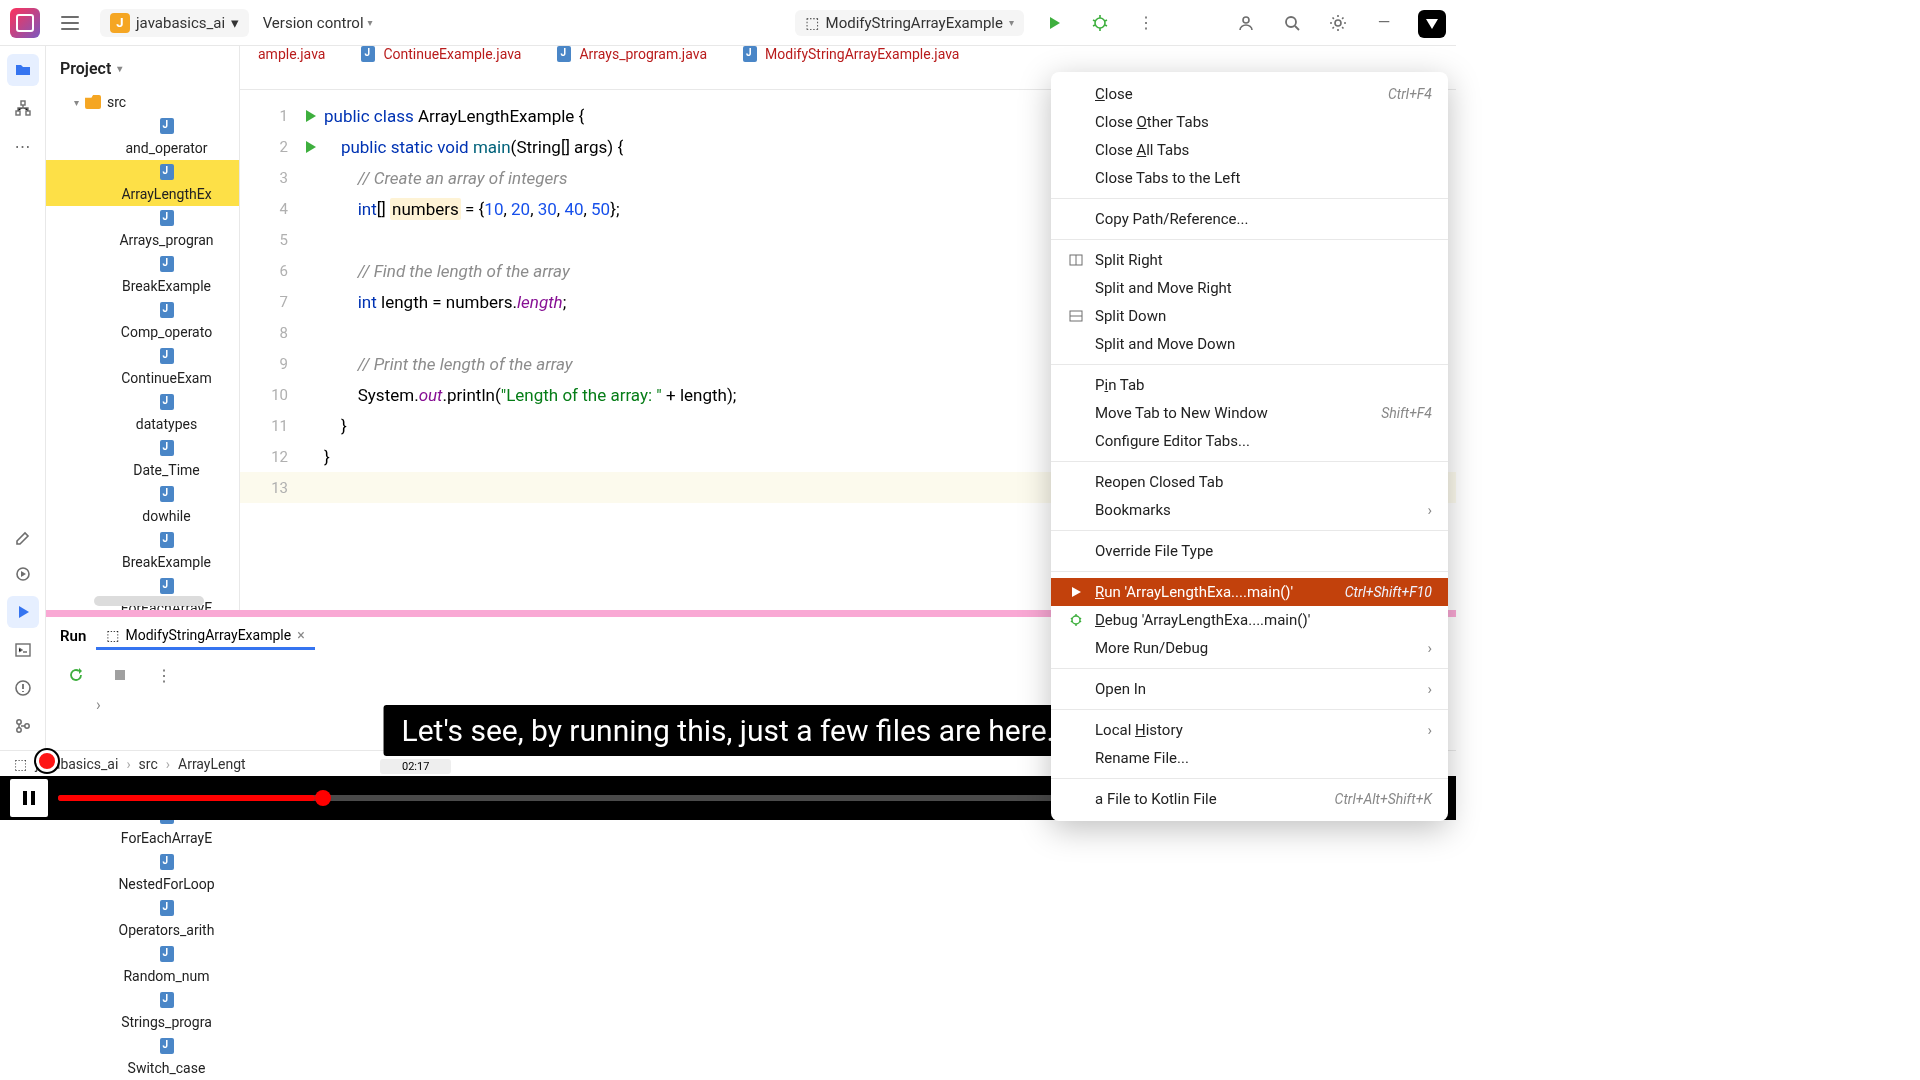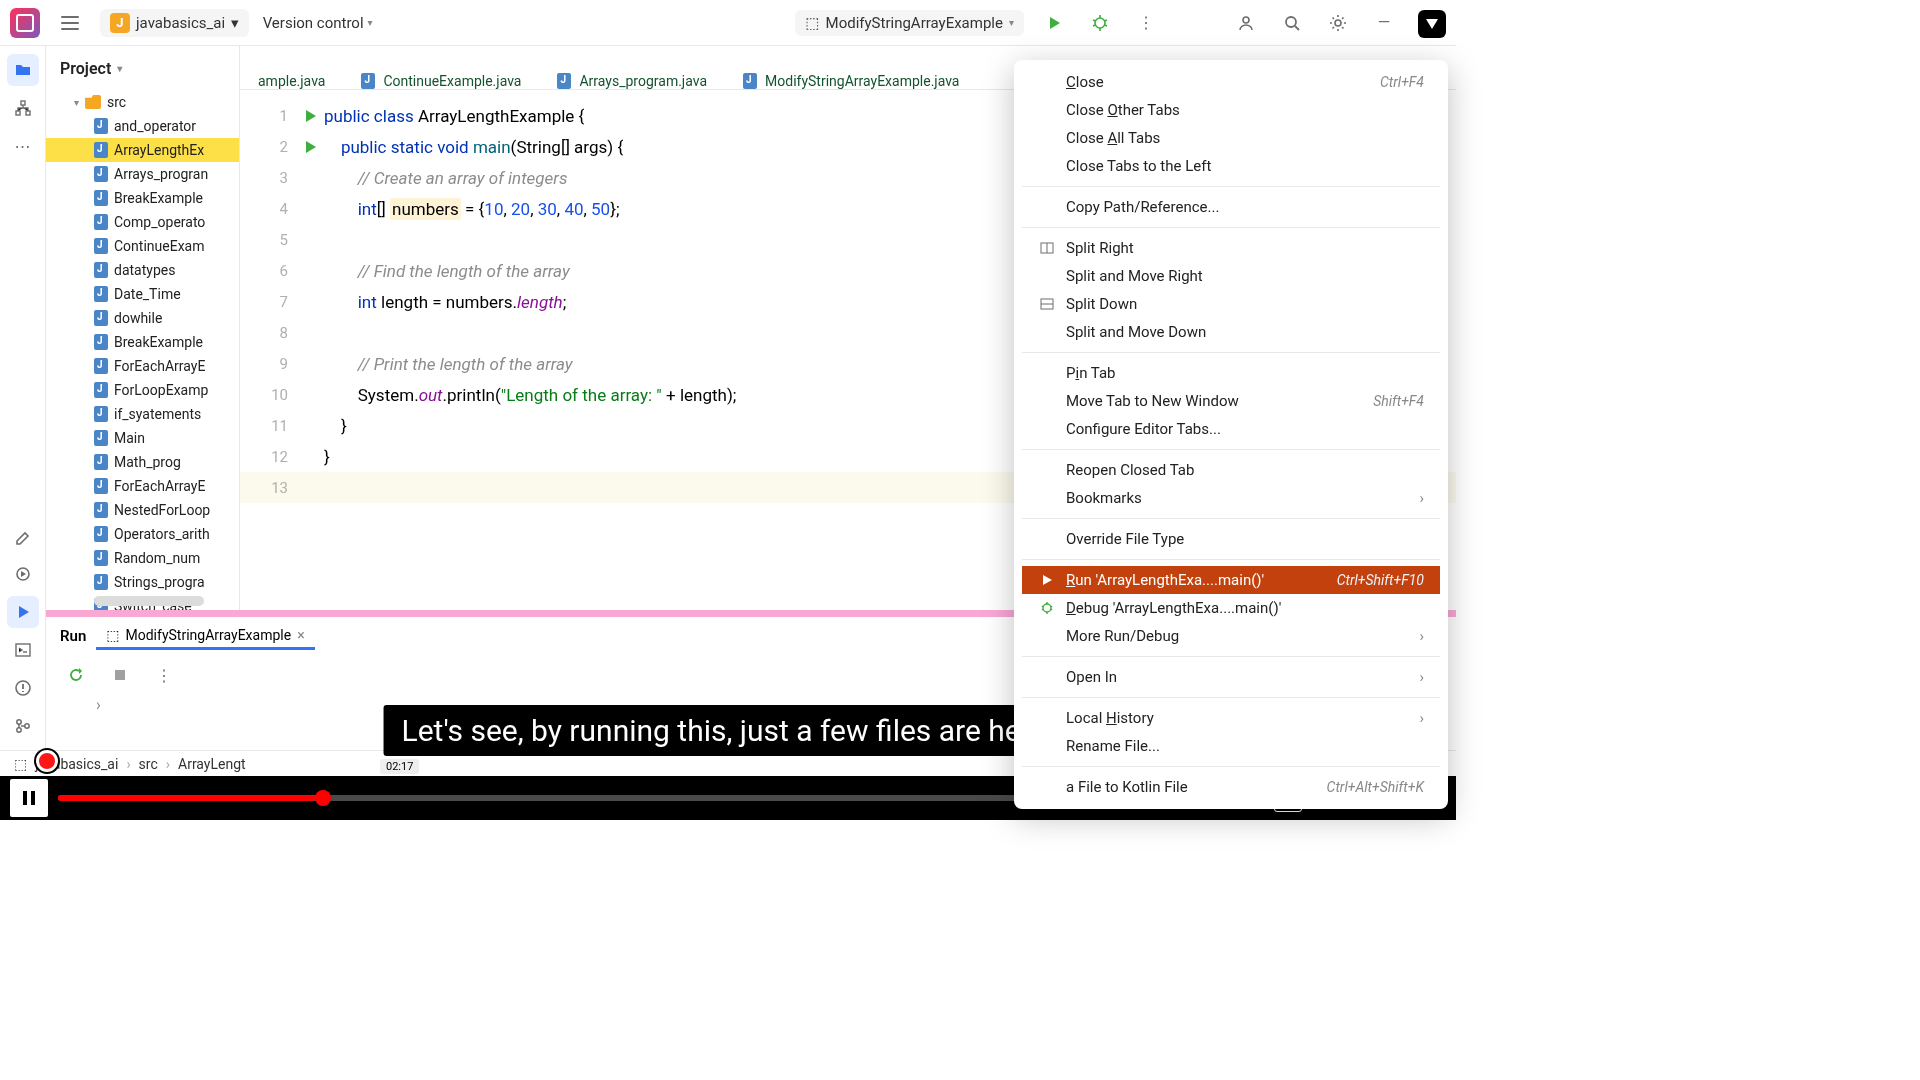--- a/index.html
+++ b/index.html
@@ -27,50 +27,50 @@
 .leftrail { position:absolute; left:0; top:46px; width:46px; bottom:70px; background:#fff; border-right:1px solid #e8e8e8; display:flex; flex-direction:column; align-items:center; gap:6px; padding-top:8px;}
 .leftrail .ibtn.active { background:#e6efff; color:#3574f0; }
 .leftrail-bottom { margin-top:auto; display:flex; flex-direction:column; gap:6px; padding-bottom:8px;}
 
 
 .project { position:absolute; left:46px; top:46px; width:194px; bottom:210px; background:#fff; border-right:1px solid #e8e8e8; }
 .project-header { height:44px; display:flex; align-items:center; padding:0 14px; font-size:16px; font-weight:600; color:#222; gap:6px;}
 .tree { font-size:14px; color:#222; overflow:hidden;}
 .tree-item { display:flex; align-items:center; gap:6px; padding:4px 0 4px 14px; white-space:nowrap; cursor:pointer;}
 .tree-item.l1 { padding-left:28px; }
-.tree-item.l2 { padding-left:48px; }
+.tree-item.l2 { padding-left:48px;flex-direction:column; }
 .tree-item.sel { background:#fde047; }
 .folder-icon { width:16px;height:14px;background:#f5a623;border-radius:2px;clip-path:polygon(0 20%,40% 20%,50% 0,100% 0,100% 100%,0 100%);}
 .file-icon { width:14px;height:16px;background:#ced4da;border-radius:2px;position:relative;}
 .file-icon.java { background:#4a86c7;}
 .file-icon.java::after{content:"J";position:absolute;color:#fff;font-size:10px;font-weight:700;left:3px;top:1px;}
 .proj-scroll { position:absolute; bottom:4px; left:48px; width:110px; height:10px; background:#dcdcdc; border-radius:5px;}
 
 
 .editor-area { position:absolute; left:240px; top:46px; right:0; bottom:210px; background:#fff; }
 .tabs { height:44px; display:flex; align-items:center; border-bottom:1px solid #e8e8e8; overflow:hidden;}
-.tab { display:flex; align-items:flex-end; gap:8px; padding:0 18px; height:100%; cursor:pointer; font-size:14px; color:#14532d; white-space:nowrap;}
+.tab { display:flex; align-items:flex-start; gap:8px; padding:0 18px; height:100%; cursor:pointer; font-size:14px; color:#b91c1c; white-space:nowrap;}
 .tab .file-icon { flex-shrink:0; }
 .code { position:relative; font-family:"JetBrains Mono",Consolas,monospace; font-size:17px; padding-top:10px;}
 .line { display:flex; align-items:center; height:31px;}
 .ln { width:56px; text-align:right; color:#b0b0b0; font-size:15px; padding-right:8px;}
 .gut { width:28px; display:flex; justify-content:center; color:#3eaf3e;}
 .code-text { white-space:pre; }
 .kw { color:#0033b3; font-weight:400;}
 .cls { color:#000; }
 .fn { color:#00627a; }
 .str { color:#067d17; }
 .num { color:#1750eb; }
 .com { color:#8c8c8c; font-style:italic;}
 .fld { color:#871094; font-style:italic;}
 .hl { background:#fef3d5; border-radius:2px; padding:1px 2px;}
 .cur-line { background:#fcfaed; width:100%; }
 
 
-.ctx { position:absolute; top:60px; right:8px; width:434px; background:#fff; box-shadow:0 8px 32px rgba(0,0,0,.25); border-radius:8px; padding:8px 8px; z-index:100; font-size:15px;}
+.ctx { position:absolute; top:72px; right:8px; width:397px; background:#fff; box-shadow:0 8px 32px rgba(0,0,0,.25); border-radius:8px; padding:8px 0; z-index:100; font-size:15px;}
 .ctx-item { display:flex; align-items:center; gap:10px; padding:5px 16px; cursor:pointer; color:#222;}
 .ctx-item.sel { background:#c2410c; color:#fff;}
 .ctx-item.sel .sc { color:#eef3ff;}
 .ctx-icon { width:18px; display:flex; justify-content:center; color:#6e6e6e;}
 .ctx-item.sel .ctx-icon { color:#fff;}
 .ctx-sep { height:1px; background:#e8e8e8; margin:6px 0;}
 .ctx-label { flex:1;}
 .sc { color:#888; font-size:14px;font-style:italic;}
 .arrow-r { color:#888;}
 .ctx-item .us { text-decoration:underline; text-decoration-thickness:1px;}
@@ -87,21 +87,21 @@
 .crumb .sep { color:#aaa;}
 
 
 .video { position:absolute; left:0; right:0; bottom:0; height:44px; background:#000; display:flex; align-items:center; gap:10px; padding:0 10px;}
 .vbtn { width:38px; height:38px; display:flex; align-items:center; justify-content:center; background:#fff; border-radius:2px;}
 .progress { flex:1; height:6px; background:#4a4a4a; position:relative; border-radius:3px;}
 .progress .fill { position:absolute; left:0; top:0; bottom:0; width:22%; background:#ff0000; border-radius:3px;}
 .progress .knob { position:absolute; left:22%; top:-5px; width:16px;height:16px;background:#ff0000;border-radius:50%;}
 .vicons { display:flex; gap:8px; color:#fff;}
 .vicons > div { width:28px;height:28px; display:flex;align-items:center;justify-content:center;}
-.timecode { position:absolute; bottom:46px; left:380px; background:#eee; padding:1px 6px; border-radius:3px; font-size:11px;}
+.timecode { position:absolute; bottom:46px; left:380px; background:#eee; padding:1px 22px; border-radius:3px; font-size:11px;}
 .rec-dot { width:22px;height:22px;border-radius:50%;background:#fe1616;position:absolute;left:36px;bottom:48px;border:3px solid #fff;box-shadow:0 0 0 2px #000;}
 
 
 .caption { position:absolute; left:50%; transform:translateX(-50%); bottom:64px; background:#000; color:#fff; padding:8px 18px; font-size:30px; border-radius:3px; white-space:nowrap;}
 
 
 .badge-dl { position:absolute; top:10px; right:10px; width:28px;height:28px; background:#000; border-radius:6px; display:flex;align-items:center;justify-content:center;}
 .badge-dl::after { content:""; width:0;height:0;border-left:6px solid transparent;border-right:6px solid transparent;border-top:10px solid #fff;}
 .notif-dot { position:absolute; top:60px; right:10px; width:14px;height:14px; background:#ff4d4d;border-radius:50%;border:2px solid #fff;}
 

